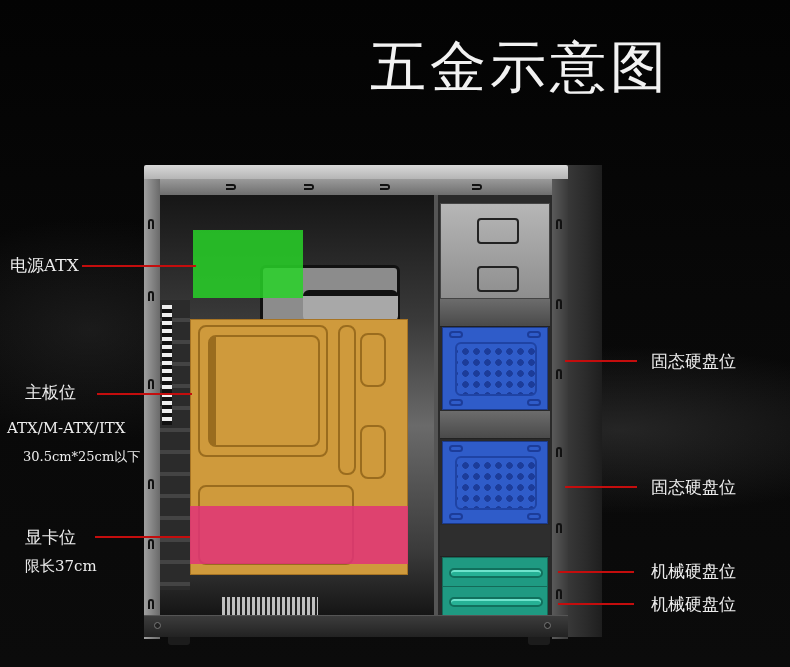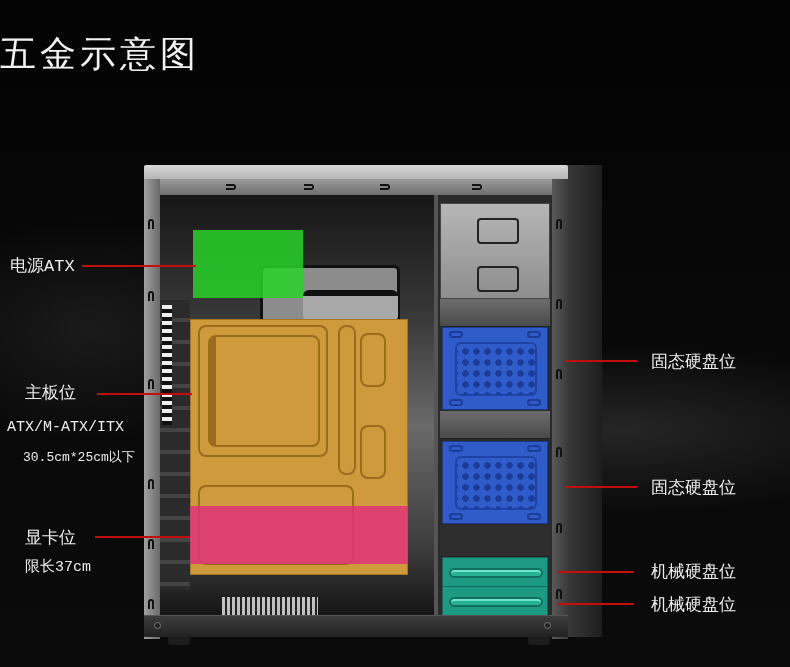--- a/index.html
+++ b/index.html
@@ -7,21 +7,21 @@
   body { position: relative; font-family: "DejaVu Serif", serif; color: #e8e8e8; }
   .bg {
     position: absolute; inset: 0;
     background:
       radial-gradient(ellipse 420px 120px at 620px 430px, rgba(90,90,90,0.35), rgba(0,0,0,0) 70%),
       radial-gradient(ellipse 260px 160px at 90px 330px, rgba(70,70,70,0.30), rgba(0,0,0,0) 70%),
       linear-gradient(180deg, #030303 0%, #080808 45%, #0b0b0b 100%);
   }
   .title {
     position: absolute; left: 0; width: 670px; top: 30px;
-    text-align: left; font-size: 36px; letter-spacing: 4px; color: #f2f2f2;
+    text-align: right; font-size: 56px; letter-spacing: 4px; color: #f2f2f2;
     font-family: "DejaVu Serif", serif; font-weight: normal;
   }
 
   
   .case { position: absolute; left: 144px; top: 165px; width: 458px; height: 476px; }
   .side-panel {
     position: absolute; left: 420px; top: 0; width: 38px; height: 472px;
     background: linear-gradient(90deg, #3a3a3a, #2a2a2a 60%, #1e1e1e);
     border-left: 1px solid #555;
   }
@@ -126,21 +126,21 @@
   }
   .hdd-bar {
     position: absolute; left: 6px; top: 10px; width: 94px; height: 10px;
     border: 2px solid #11705d; border-radius: 5px; background: #26b195;
     box-shadow: inset 0 2px 0 #6fe3cc;
   }
   .hook { position: absolute; width: 6px; height: 10px; border: 2px solid #111; border-bottom: none; border-radius: 3px 3px 0 0; }
   .screw { position: absolute; width: 7px; height: 7px; border-radius: 50%; background: #222; border: 1px solid #777; }
 
   
-  .label { position: absolute; font-size: 17px; color: #ededed; white-space: nowrap; font-family: Liberation Mono, monospace; }
+  .label { position: absolute; font-size: 17px; color: #ededed; white-space: nowrap; }
   .label.small { font-size: 13px; }
   .label.mid { font-size: 15px; }
   .leader { position: absolute; height: 2px; background: #c40d0d; }
 </style>
 </head>
 <body>
 
 <div class="bg"></div>
 
 <h1 class="title">五金示意图</h1>

